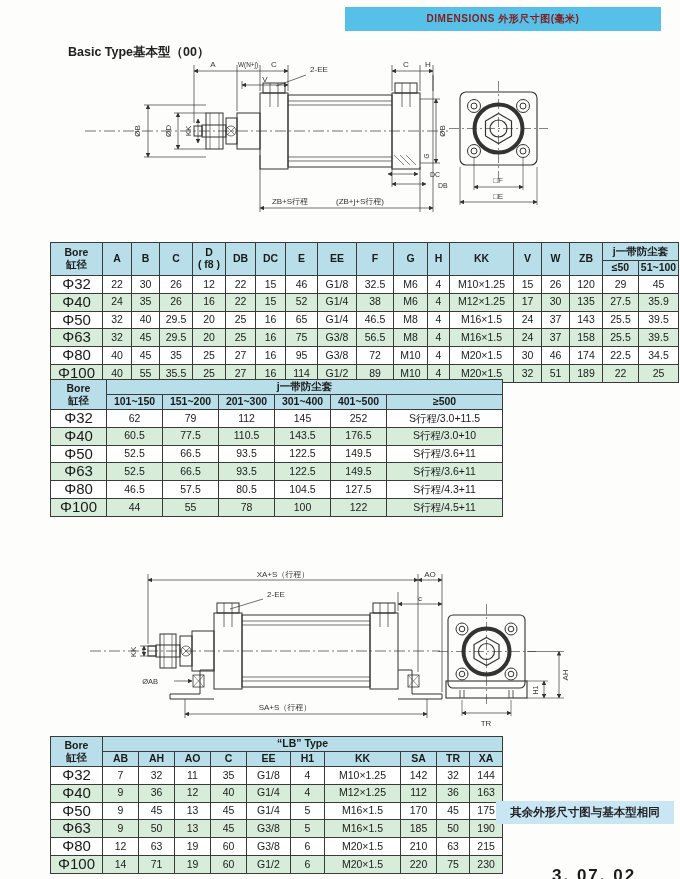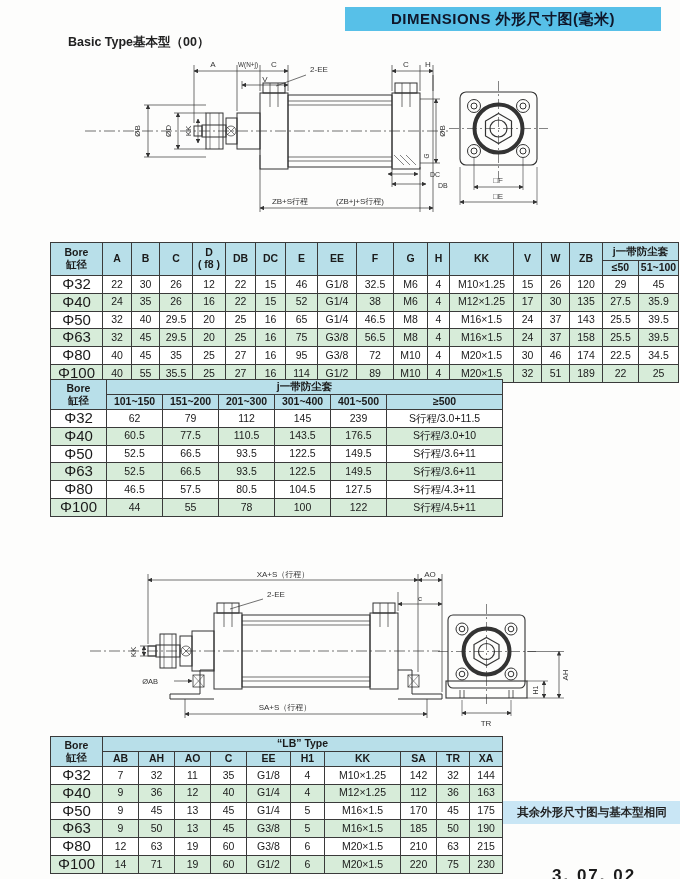--- a/index.html
+++ b/index.html
@@ -13,24 +13,24 @@
   *{margin:0;padding:0;box-sizing:border-box;}
   html,body{background:#888;}
   #page{
     position:relative;width:680px;height:879px;background:#fdfdfc;
     overflow:hidden;font-family:"Liberation Sans",sans-serif;color:#1a1a1a;
     margin:0 auto;
   }
   .title-bar{
     position:absolute;left:345px;top:7px;width:316px;height:24px;
     background:var(--accent);display:flex;align-items:center;justify-content:center;
-    font-size:15px;font-weight:bold;color:#0f172a;letter-spacing:.5px;
+    font-size:10px;font-weight:bold;color:#7f1d1d;letter-spacing:.5px;
   }
   .section-label{position:absolute;font-size:12.5px;font-weight:bold;color:#222;}
-  #sec1{left:68px;top:34px;}
+  #sec1{left:68px;top:44px;}
   #sec2{left:40px;top:551px;}
   svg text{font-family:"Liberation Sans",sans-serif;fill:var(--draw);}
   svg{position:absolute;}
   #draw1{left:30px;top:55px;}
   #draw2{left:30px;top:566px;}
 
   table{border-collapse:collapse;table-layout:fixed;position:absolute;
         font-size:10.5px;border:1.5px solid #222;margin-left:20px;}
   th,td{border:1px solid var(--line);text-align:center;vertical-align:middle;
         padding:0;height:15px;line-height:1.12;overflow:hidden;}
@@ -38,21 +38,21 @@
   tbody td{background:#fff;}
   tbody tr:nth-child(even) td{background:var(--green);}
   td.bore{font-size:15px;}
   #table1{left:30px;top:242px;width:628px;}
   #table2{left:30px;top:379px;width:452px;}
   #table3{left:30px;top:736px;width:452px;}
   #table1 thead tr:first-child{height:18px;}
   .note-box{
     position:absolute;left:496px;top:801px;width:178px;height:23px;
     background:var(--note);display:flex;align-items:center;justify-content:center;
-    font-size:11.5px;font-weight:bold;color:#222;margin-left:7px;
+    font-size:11.5px;font-weight:bold;color:#222;
   }
   .page-num{
     position:absolute;left:552px;top:866px;font-size:17px;font-weight:bold;
     color:#1a1a1a;letter-spacing:2px;
   }
 </style>
 </head>
 <body>
 
 <div id="page">
@@ -381,21 +381,21 @@
         <th>≥500</th>
       </tr>
     </thead>
     <tbody>
         <tr>
           <td class="bore">Φ32</td>
           <td>62</td>
           <td>79</td>
           <td>112</td>
           <td>145</td>
-          <td>239</td>
+          <td>252</td>
           <td>S行程/3.0+11.5</td>
         </tr>
         <tr>
           <td class="bore">Φ40</td>
           <td>60.5</td>
           <td>77.5</td>
           <td>110.5</td>
           <td>143.5</td>
           <td>176.5</td>
           <td>S行程/3.0+10</td>

